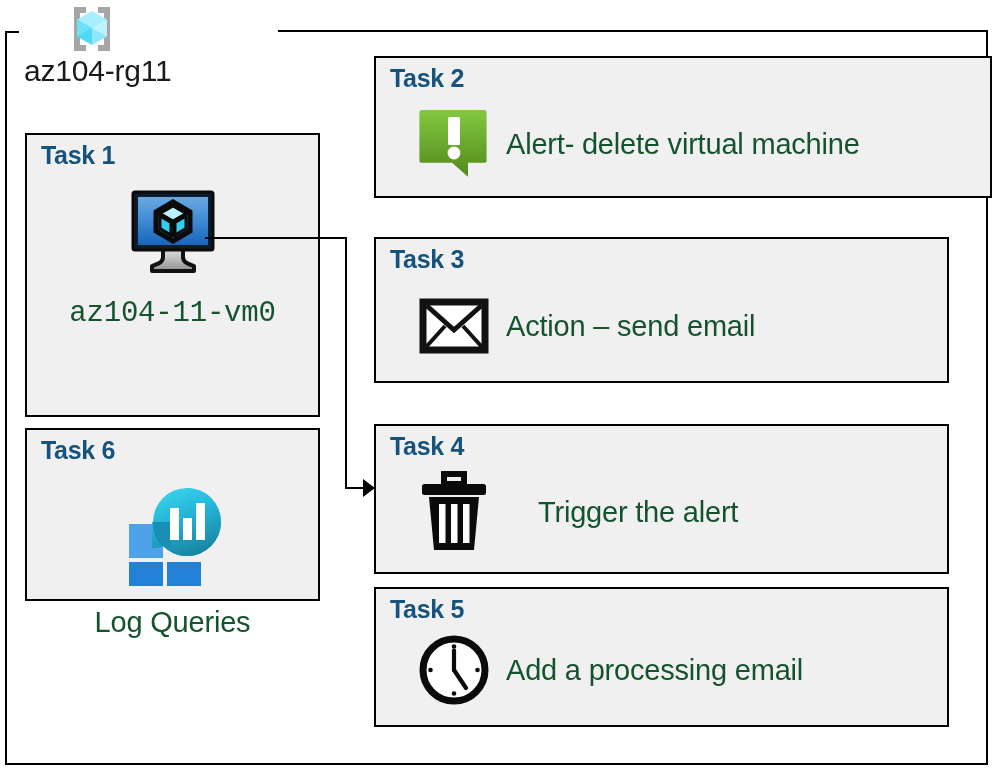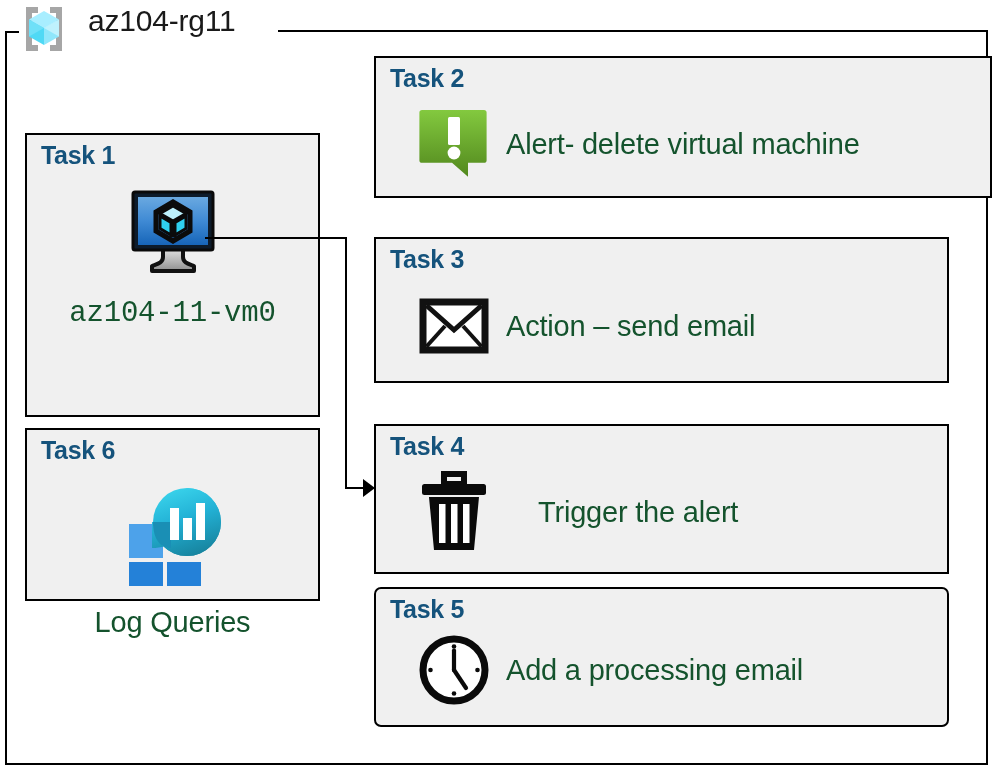--- a/index.html
+++ b/index.html
@@ -31,21 +31,21 @@
     left:278px; top:30px;
     width:710px; height:2px;
     background:#000;
   }
 
   
   .rg-header{
     position:absolute;
     left:12px; top:4px;
     height:52px;
-    display:flex;
+    display:flex;align-items:center;flex-direction:column;
   }
   .rg-icon{
     position:relative;
     width:64px;height:50px;
     display:block;
   }
   .rg-label{
     margin-left:12px;
     font-size:30px;
     color:#1a1a1a;
@@ -101,21 +101,21 @@
     flex:0 0 auto;
   }
   .box-right .row .cap-slot{margin-left:16px;}
 
   
   #task1{left:25px;  top:133px; width:295px; height:284px;}
   #task6{left:25px;  top:428px; width:295px; height:173px;}
   #task2{left:374px; top:56px;  width:618px; height:142px;}
   #task3{left:374px; top:237px; width:575px; height:146px;}
   #task4{left:374px; top:407px; width:575px; height:150px;margin-top:17px;}
-  #task5{left:374px; top:587px; width:575px; height:140px;border-radius:7px;}
+  #task5{left:374px; top:587px; width:575px; height:140px;}
 
   
   .conn{position:absolute;background:#000;}
   #conn-h1{left:205px; top:237px; width:142px; height:2px;}
   #conn-v {left:345px; top:237px; width:2px;  height:252px;}
   #conn-h2{left:345px; top:487px; width:22px;  height:2px;}
   #conn-arrow{
     position:absolute;
     left:363px; top:479px;
     width:0;height:0;

